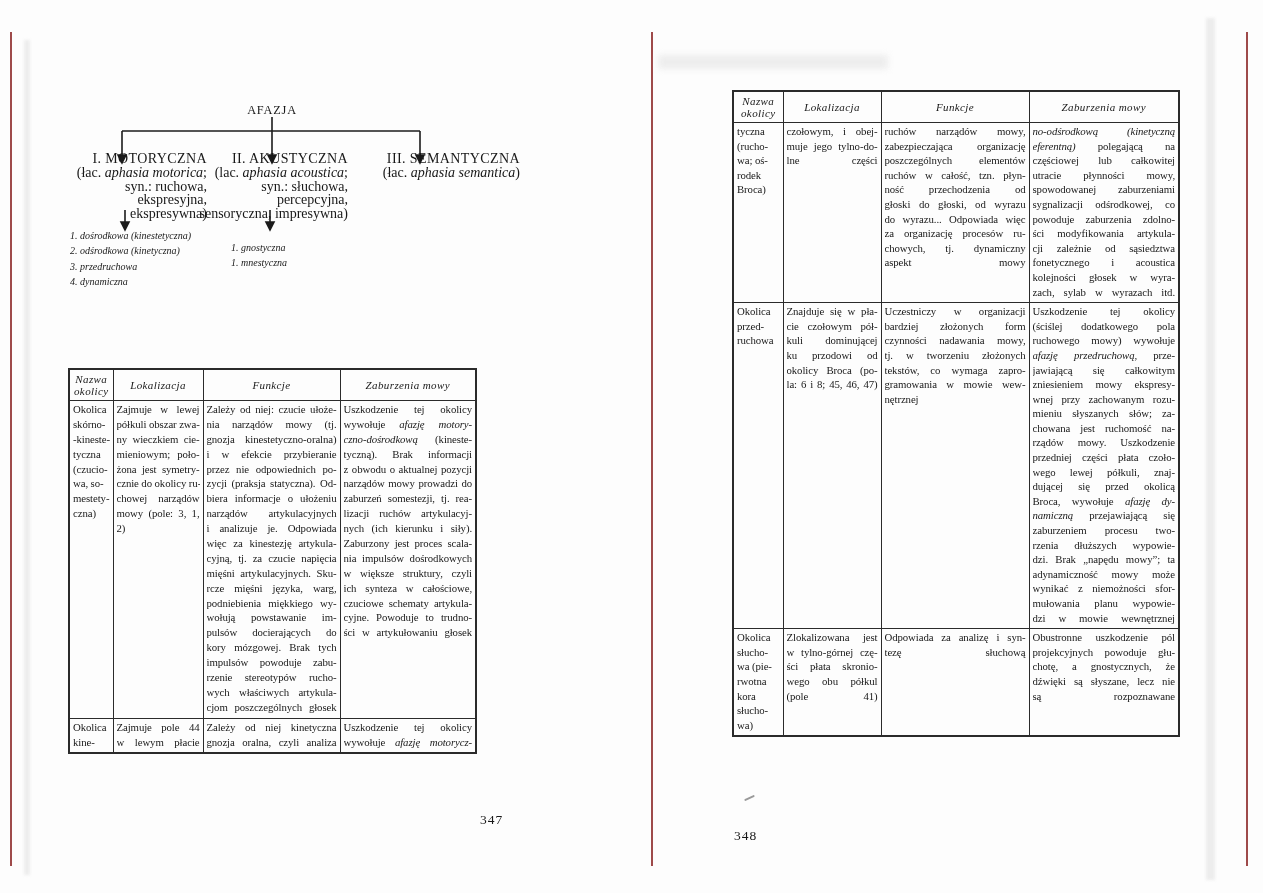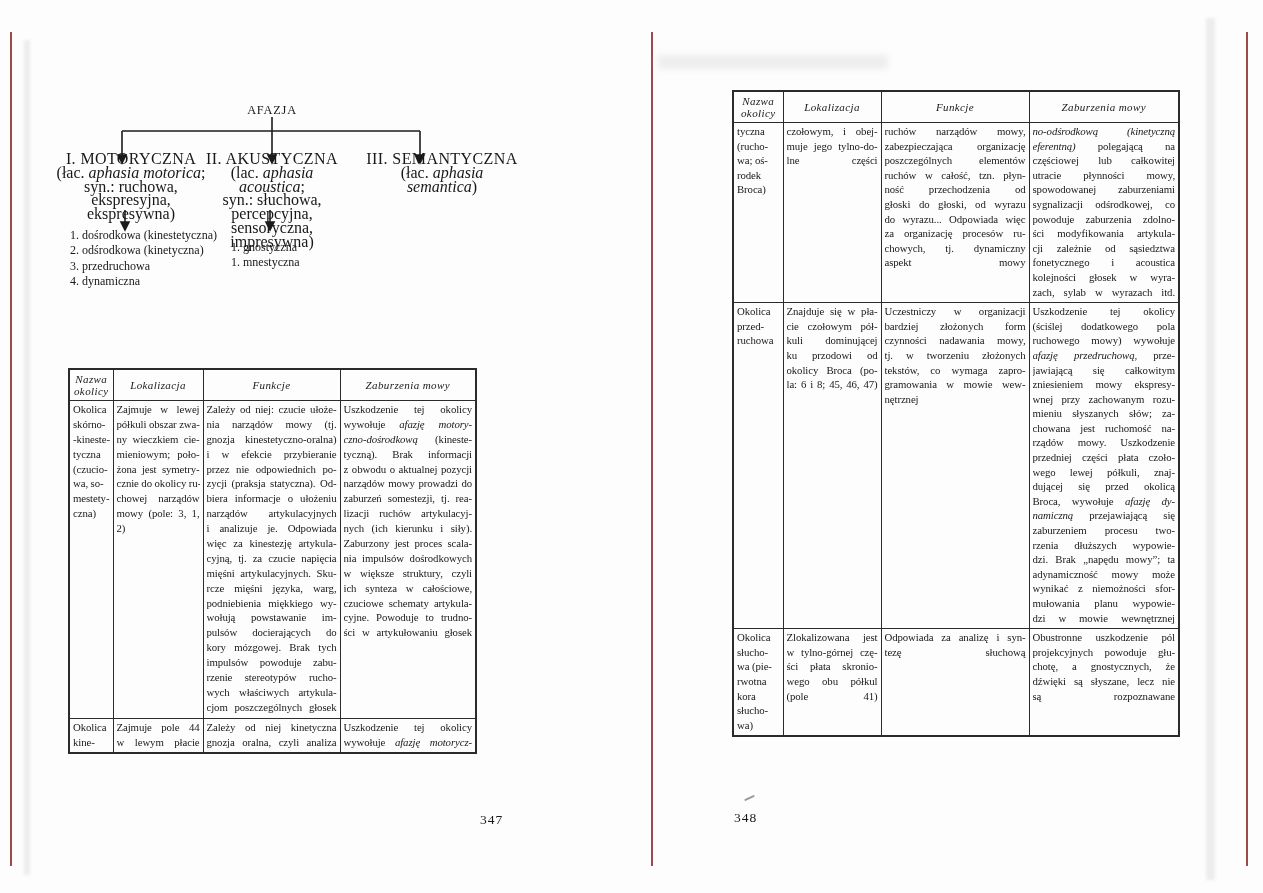--- a/index.html
+++ b/index.html
@@ -11,23 +11,23 @@
   }
   .abs{position:absolute;}
   
   .redline{position:absolute;width:2px;background:#8d2a2a;opacity:.85;}
   .edge-shadow{position:absolute;background:#ededed;filter:blur(1.5px);}
   .smudge{position:absolute;background:#e9e9e9;filter:blur(3px);opacity:.8;}
   .pen-mark{position:absolute;width:11px;height:2px;background:#9a9a9a;transform:rotate(-25deg);border-radius:2px;}
 
   
   .diagram-label{position:absolute;text-align:center;font-size:12.3px;letter-spacing:.8px;}
-  .branch{position:absolute;text-align:center;font-size:16px;line-height:13.8px;}
+  .branch{position:absolute;text-align:right;font-size:14px;line-height:13.8px;}
   .branch .bt{letter-spacing:.4px;}
-  .sublist{position:absolute;font-size:12px;line-height:15.3px;}
+  .sublist{position:absolute;font-size:10px;line-height:15.3px;font-style:italic;}
   .it{font-style:italic;}
 
   
   .tl{white-space:nowrap;overflow:hidden;text-align:justify;text-align-last:justify;}
   .para{position:absolute;font-size:12.9px;}
   .para .tl{height:15.6px;}
   .para .tl:first-child{text-indent:20px;}
 
   table.scan{position:absolute;border-collapse:collapse;table-layout:fixed;}
   table.scan,table.scan th,table.scan td{border:1px solid #2b2b2b;}
@@ -345,15 +345,15 @@
             <div class="tl"><span>Obustronne uszkodzenie pól</span></div>
             <div class="tl"><span>projekcyjnych powoduje głu-</span></div>
             <div class="tl"><span>chotę, a gnostycznych, że</span></div>
             <div class="tl"><span>dźwięki są słyszane, lecz nie</span></div>
             <div class="tl"><span>są rozpoznawane</span></div>
           </td>
     </tr>
   </tbody>
     </table>
 
-  <div class="pagenum" style="left:734px;top:766px;">348</div>
+  <div class="pagenum" style="left:734px;top:784px;">348</div>
   <div class="pen-mark" style="left:744px;top:797px;"></div>
 </div>
 
 </body></html>

